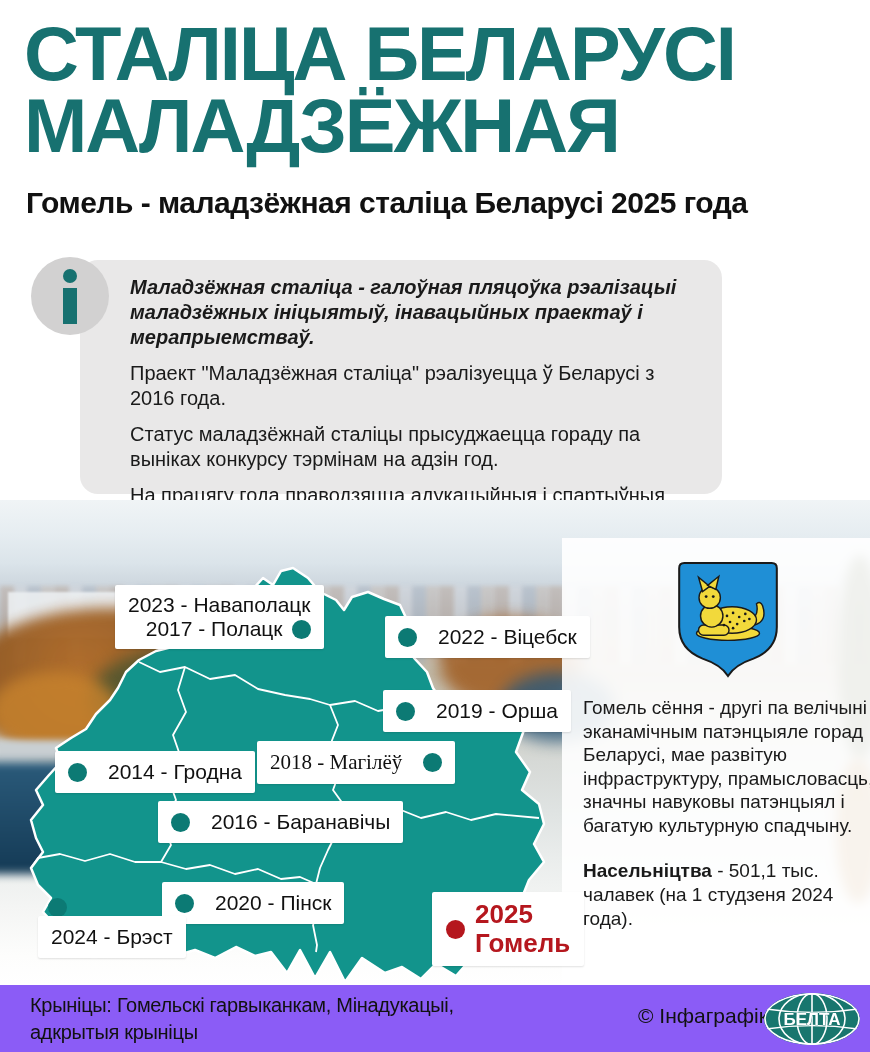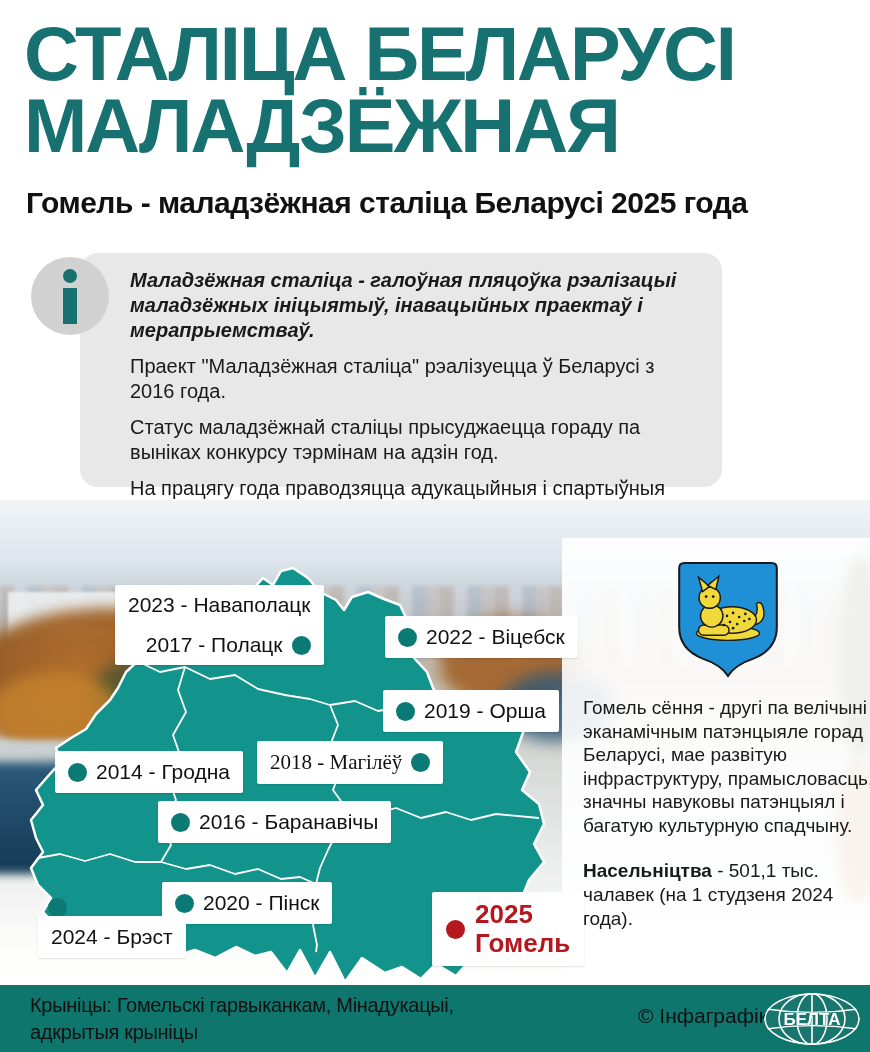--- a/index.html
+++ b/index.html
@@ -15,21 +15,21 @@
   body{font-family:"Liberation Sans","DejaVu Sans",sans-serif;}
   .page{position:relative;width:870px;height:1052px;background:#ffffff;overflow:hidden;margin:0 auto;}
 
   
   .title{position:absolute;left:24px;top:18px;color:var(--title_teal);
          font-size:76px;font-weight:700;line-height:72px;letter-spacing:-2px;}
   .subtitle{position:absolute;left:26px;top:186px;color:#111;
          font-size:30px;font-weight:700;letter-spacing:-0.5px;}
 
   
-  .info-box{position:absolute;left:80px;top:253px;width:642px;height:234px;
+  .info-box{position:absolute;left:80px;top:260px;width:642px;height:234px;
          background:#e9e8e8;border-radius:18px;padding:15px 28px 14px 50px;}
   .info-box p{font-size:20px;line-height:25px;color:#1a1a1a;margin-bottom:11px;}
   .info-box p.lead{font-weight:700;font-style:italic;}
   .info-circle{position:absolute;left:31px;top:257px;width:78px;height:78px;
          border-radius:50%;background:#d2d1d1;}
   .i-dot{position:absolute;left:32px;top:12px;width:14px;height:14px;border-radius:50%;background:var(--title_teal);}
   .i-stem{position:absolute;left:32px;top:31px;width:14px;height:36px;background:var(--title_teal);}
 
   
   .photo{position:absolute;left:0;top:500px;width:870px;height:485px;overflow:hidden;
@@ -38,42 +38,42 @@
         #eaedec 74%,#f4f5f4 84%,#fdfdfc 94%,#ffffff 100%);}
   .blob{position:absolute;border-radius:50%;}
   .city-strip{position:absolute;left:0;top:86px;width:870px;height:78px;opacity:.65;filter:blur(2px);
      background:repeating-linear-gradient(90deg,rgba(178,148,128,.55) 0 14px,rgba(214,214,219,.6) 14px 27px,rgba(148,158,174,.5) 27px 41px,rgba(196,170,150,.45) 41px 55px);}
   .white-bld{position:absolute;left:8px;top:92px;width:118px;height:46px;background:#eceff1;opacity:.9;filter:blur(1px);}
 
   
   svg.map{position:absolute;left:0;top:0;}
 
   
-  .mlabel{position:absolute;background:#ffffff;display:flex;align-items:center;gap:9px;
+  .mlabel{position:absolute;background:#ffffff;display:flex;align-items:center;gap:21px;
      padding:9px 13px;font-size:21px;color:#111;border-radius:2px;white-space:nowrap;
      box-shadow:0 1px 2px rgba(0,0,0,.12);}
   .dot{width:19px;height:19px;border-radius:50%;background:var(--dot_teal);flex:none;}
   .dot.red{background:var(--accent_red);}
   .dot.lone{position:absolute;}
-  .mlabel.twolines{flex-direction:column;align-items:flex-end;gap:16px;padding:8px 13px;}
+  .mlabel.twolines{flex-direction:column;align-items:flex-end;gap:0;padding:8px 13px;}
   .mlabel .row{display:flex;align-items:center;gap:9px;}
   .mlabel.gomel{gap:10px;padding:8px 14px;}
   .gomel-text{display:flex;flex-direction:column;color:var(--accent_red);
      font-size:26px;font-weight:700;line-height:29px;}
 
   
   .panel{position:absolute;left:562px;top:38px;width:332px;height:447px;
      background:rgba(255,255,255,.90);}
   .coa{display:block;margin:22px auto 0 auto;}
   .panel-text{padding:16px 14px 0 21px;font-size:19px;line-height:23.5px;color:#1a1a1a;}
   .panel-block{padding:22px 14px 0 21px;font-size:19px;line-height:24px;color:#1a1a1a;}
   .panel-block b{font-weight:700;}
 
   
-  .footer{position:absolute;left:0;top:985px;width:870px;height:67px;background:#0f766e;}
+  .footer{position:absolute;left:0;top:985px;width:870px;height:67px;background:#8b5cf6;}
   .sources{position:absolute;left:30px;top:7px;font-size:20px;line-height:27px;color:#111;letter-spacing:-0.3px;}
   .copyright{position:absolute;left:638px;top:19px;font-size:21px;color:#111;}
   svg.belta{position:absolute;left:762px;top:7px;}
 </style>
 </head>
 <body>
 
 <div class="page">
 
   <div class="title">

